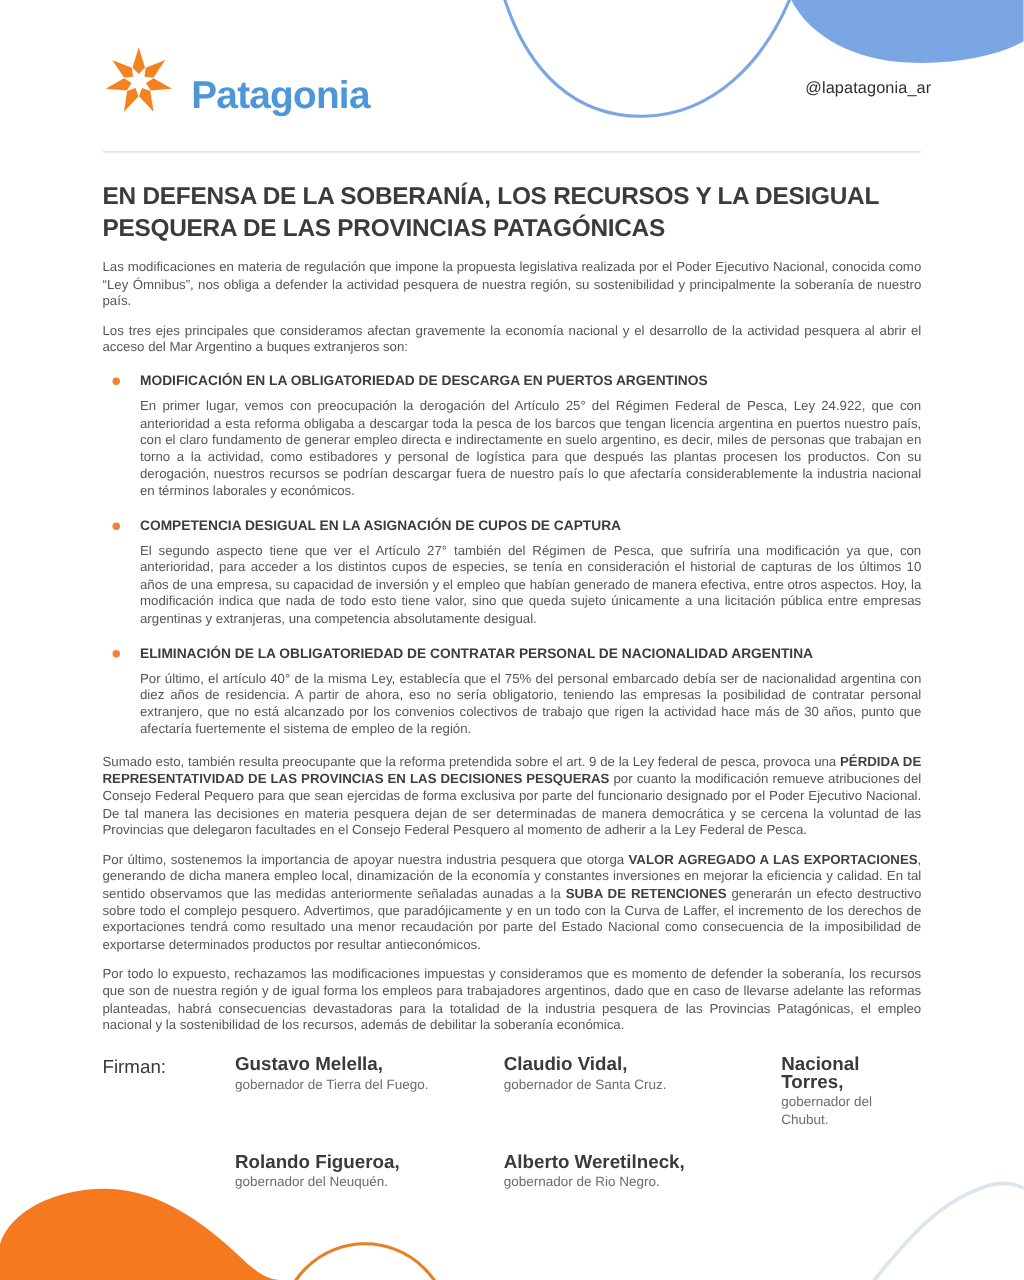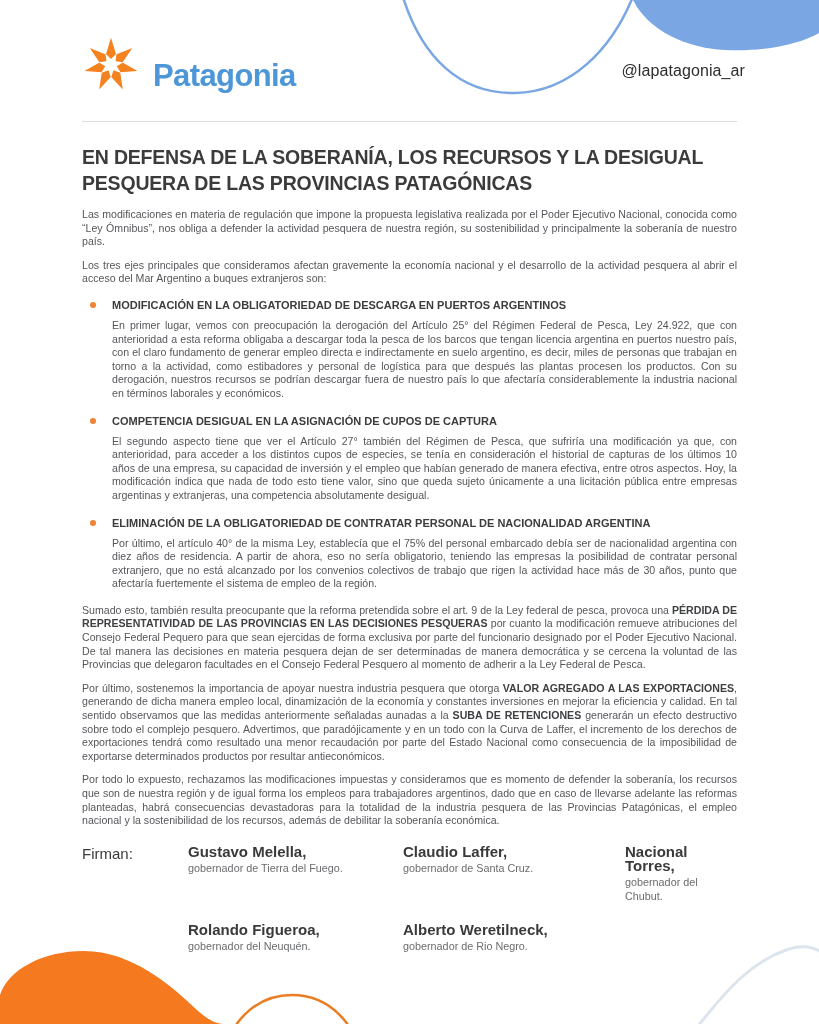--- a/index.html
+++ b/index.html
@@ -20,21 +20,21 @@
   .header { position: relative; padding: 36px 82px 0 82px; height: 94px; }
   .brand { display: flex; align-items: flex-end; }
   .logo-mark { width: 58px; height: 58px; flex: 0 0 auto; }
   .logo-text {
     margin-left: 13px;
     font-size: 31px; font-weight: bold; letter-spacing: -0.6px;
     color: #4d96d8;
   }
   .handle {
     position: absolute; right: 74px; top: 62px;
-    font-size: 16px; color: #2d2d2d; letter-spacing: 0.1px;
+    font-size: 13px; color: #2d2d2d; letter-spacing: 0.1px;
   }
   .divider {
     margin: 27px 82px 0 82px;
     border-top: 1px solid #dcdcdc; height: 0;
   }
 
   
   .content { margin: 22px 82px 0 82px; width: 655px; }
   .title {
     font-size: 19.5px; line-height: 26px; font-weight: bold;
@@ -136,21 +136,21 @@
     <p class="para">Por todo lo expuesto, rechazamos las modificaciones impuestas y consideramos que es momento de defender la soberanía, los recursos que son de nuestra región y de igual forma los empleos para trabajadores argentinos, dado que en caso de llevarse adelante las reformas planteadas, habrá consecuencias devastadoras para la totalidad de la industria pesquera de las Provincias Patagónicas, el empleo nacional y la sostenibilidad de los recursos, además de debilitar la soberanía económica.</p>
 
     <div class="firman">
       <div class="firman-label">Firman:</div>
       <div class="signers">
         <div class="signer">
           <div class="signer-name">Gustavo Melella,</div>
           <div class="signer-role">gobernador de Tierra del Fuego.</div>
         </div>
         <div class="signer">
-          <div class="signer-name">Claudio Laffer,</div>
+          <div class="signer-name">Claudio Vidal,</div>
           <div class="signer-role">gobernador de Santa Cruz.</div>
         </div>
         <div class="signer">
           <div class="signer-name">Nacional Torres,</div>
           <div class="signer-role">gobernador del Chubut.</div>
         </div>
         <div class="signer">
           <div class="signer-name">Rolando Figueroa,</div>
           <div class="signer-role">gobernador del Neuquén.</div>
         </div>

